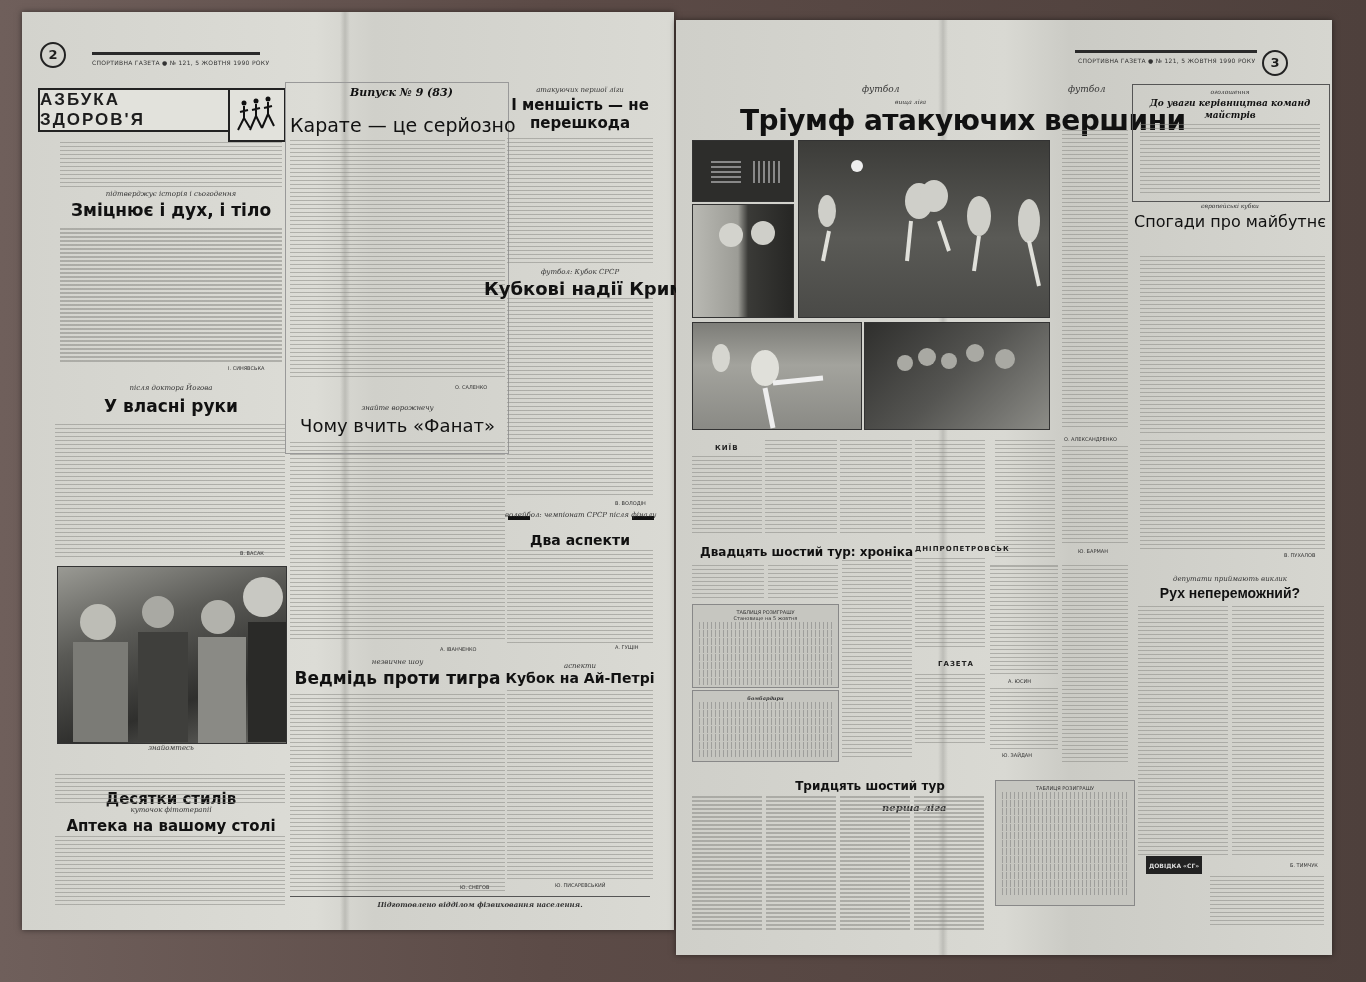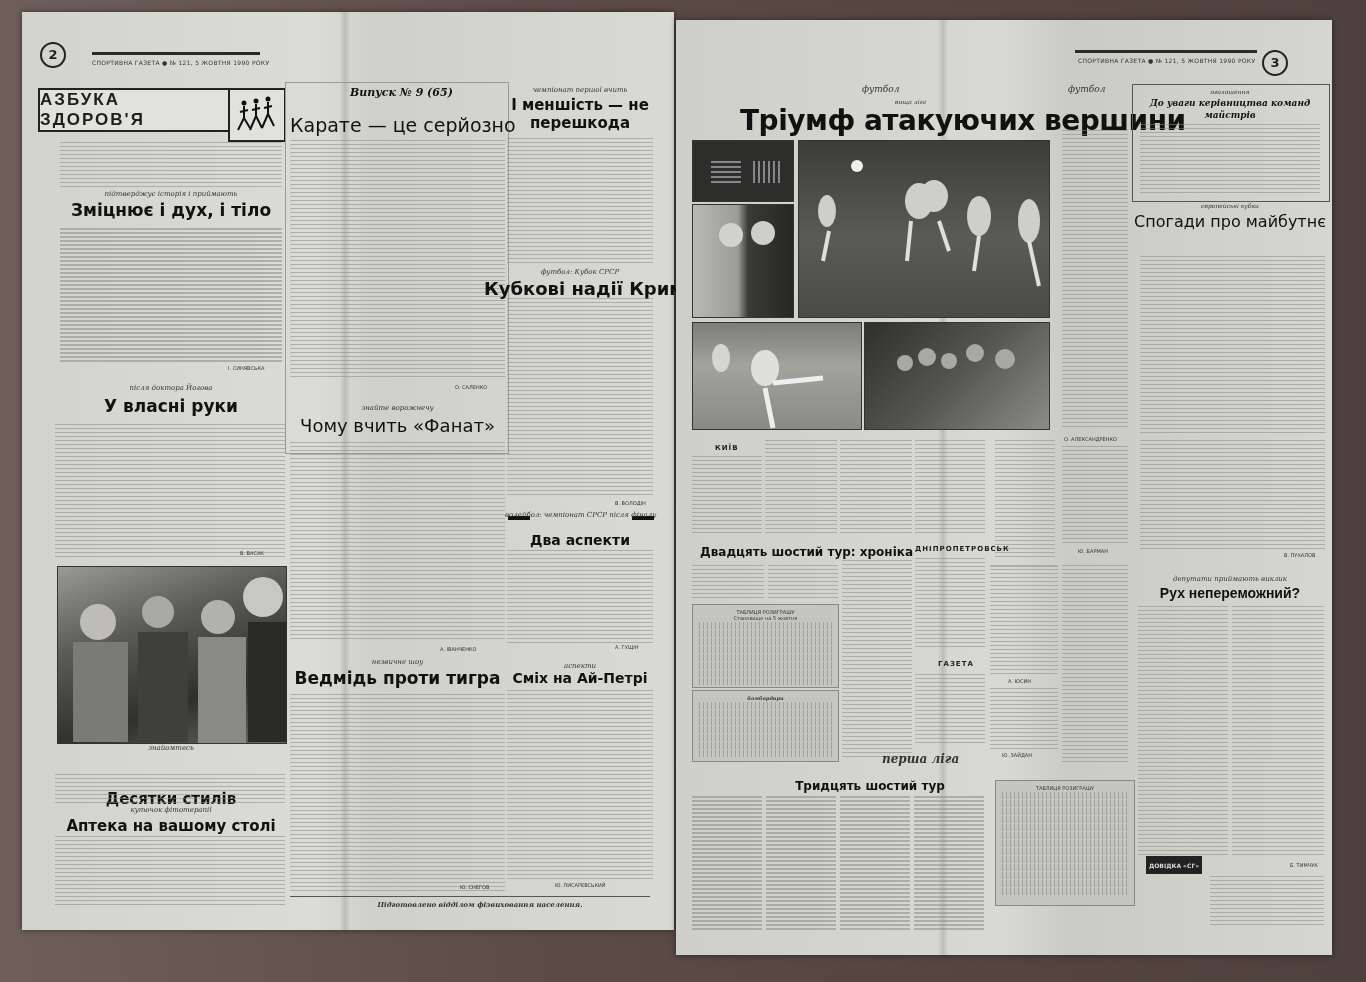--- a/index.html
+++ b/index.html
@@ -57,21 +57,21 @@
       <path d="M20 40 L26 26 L32 38 M26 26 L26 14 M22 20 L30 18"></path>
       <path d="M32 38 L38 24 L44 36 M38 24 L38 12 M34 18 L42 16"></path>
     </g>
     <circle cx="14" cy="13" r="2.5" fill="#111"></circle>
       <circle cx="26" cy="11" r="2.5" fill="#111"></circle>
       <circle cx="38" cy="9" r="2.5" fill="#111"></circle>
   </svg>
 </div>
 
 <div class="body-text" style="left:60px;top:142px;width:222px;height:45px"></div>
-<div class="rubric" style="left:60px;top:190px;width:222px">підтверджує історія і приймають</div>
+<div class="rubric" style="left:60px;top:190px;width:222px">підтверджує історія і сьогодення</div>
 <div class="headline" style="left:60px;top:200px;width:222px;font-size:17px;font-weight:bold">Зміцнює і дух, і тіло</div>
 <div class="body-text" style="left:60px;top:228px;width:222px;height:135px"></div>
 <div class="sign" style="left:228px;top:365px">І. СИНЯВСЬКА</div>
 
 <div class="rubric" style="left:60px;top:384px;width:222px">після доктора Йогова</div>
 <div class="headline" style="left:60px;top:396px;width:222px;font-size:17px;font-weight:bold">У власні руки</div>
 <div class="body-text" style="left:55px;top:424px;width:230px;height:136px"></div>
 <div class="sign" style="left:240px;top:550px">В. ВАСАК</div>
 
 <div class="photo" style="left:57px;top:566px;width:228px;height:176px;background:linear-gradient(160deg,#9a9a94 0%,#5a5a56 35%,#2f2f2d 70%,#6b6b66 100%)">
@@ -88,52 +88,52 @@
 </div>
 
 <div class="rubric" style="left:60px;top:744px;width:222px">знайомтесь</div>
 <div class="headline" style="left:60px;top:790px;width:222px;font-size:15px;font-weight:bold">Десятки стилів</div>
 <div class="body-text" style="left:55px;top:774px;width:230px;height:32px"></div>
 <div class="rubric" style="left:60px;top:806px;width:222px">куточок фітотерапії</div>
 <div class="headline" style="left:60px;top:817px;width:222px;font-size:15px;font-weight:bold">Аптека на вашому столі</div>
 <div class="body-text" style="left:55px;top:836px;width:230px;height:72px"></div>
 
 <div class="box" style="left:285px;top:82px;width:222px;height:370px;border-color:#999"></div>
-<div class="headline" style="left:350px;top:86px;font-family:'DejaVu Serif',serif;font-style:italic;font-weight:bold;font-size:11px">Випуск № 9 (65)</div>
+<div class="headline" style="left:350px;top:86px;font-family:'DejaVu Serif',serif;font-style:italic;font-weight:bold;font-size:11px">Випуск № 9 (83)</div>
 <div class="headline" style="left:290px;top:114px;width:215px;font-size:19px">Карате — це серйозно</div>
 <div class="body-text" style="left:290px;top:140px;width:215px;height:240px"></div>
 <div class="sign" style="left:455px;top:384px">О. САЛЕНКО</div>
 <div class="rubric" style="left:290px;top:404px;width:215px">знайте ворожнечу</div>
 <div class="headline" style="left:290px;top:415px;width:215px;font-size:18px">Чому вчить «Фанат»</div>
 <div class="body-text" style="left:290px;top:442px;width:215px;height:200px"></div>
 <div class="sign" style="left:440px;top:646px">А. ІВАНЧЕНКО</div>
 
 <div class="rubric" style="left:290px;top:658px;width:215px">незвичне шоу</div>
 <div class="headline" style="left:290px;top:668px;width:215px;font-size:17px;font-weight:bold">Ведмідь проти тигра</div>
 <div class="body-text" style="left:290px;top:694px;width:215px;height:198px"></div>
 <div class="sign" style="left:460px;top:884px">Ю. СНЕГОВ</div>
 <div class="rule-h" style="left:290px;top:896px;width:360px"></div>
 <div class="rubric" style="left:330px;top:900px;width:300px;font-size:7px;font-weight:bold">Підготовлено відділом фізвиховання населення.</div>
 
-<div class="rubric" style="left:505px;top:86px;width:150px">чемпіонат першої вчить</div>
+<div class="rubric" style="left:505px;top:86px;width:150px">атакуючих першої ліги</div>
 <div class="headline" style="left:505px;top:96px;width:150px;font-size:15px;font-weight:bold;white-space:normal;line-height:18px">І меншість — не перешкода</div>
 <div class="body-text" style="left:507px;top:138px;width:146px;height:125px"></div>
 <div class="rubric" style="left:505px;top:268px;width:150px">футбол: Кубок СРСР</div>
 <div class="headline" style="left:484px;top:278px;width:150px;font-size:18px;font-weight:bold">Кубкові надії Криму</div>
 <div class="body-text" style="left:507px;top:298px;width:146px;height:200px"></div>
 <div class="sign" style="left:615px;top:500px">В. ВОЛОДІН</div>
 
 <div class="black-bar" style="left:508px;top:516px;width:22px"></div>
 <div class="black-bar" style="left:632px;top:516px;width:22px"></div>
 <div class="rubric" style="left:505px;top:511px;width:150px">волейбол: чемпіонат СРСР після фіналу</div>
 <div class="headline" style="left:505px;top:532px;width:150px;font-size:14px;font-weight:bold">Два аспекти</div>
 <div class="body-text" style="left:507px;top:550px;width:146px;height:95px"></div>
 <div class="sign" style="left:615px;top:644px">А. ГУЩІН</div>
 <div class="rubric" style="left:505px;top:662px;width:150px">аспекти</div>
-<div class="headline" style="left:505px;top:670px;width:150px;font-size:14px;font-weight:bold">Сміх на Ай-Петрі</div>
+<div class="headline" style="left:505px;top:670px;width:150px;font-size:14px;font-weight:bold">Кубок на Ай-Петрі</div>
 <div class="body-text" style="left:507px;top:690px;width:146px;height:190px"></div>
 <div class="sign" style="left:555px;top:882px">Ю. ПИСАРЕВСЬКИЙ</div>
 
 <div class="page page-right">
   <div class="fold" style="left:262px"></div>
 </div>
 
 <div class="hdr-rule" style="left:1075px;top:50px;width:182px"></div>
 <div class="hdr-text" style="left:1078px;top:57px">СПОРТИВНА ГАЗЕТА ● № 121, 5 ЖОВТНЯ 1990 РОКУ</div>
 <div class="page-num" style="left:1262px;top:50px">3</div>
@@ -229,21 +229,21 @@
 
 <div class="city" style="left:915px;top:545px">ДНІПРОПЕТРОВСЬК</div>
 <div class="body-text" style="left:915px;top:558px;width:70px;height:92px"></div>
 <div class="city" style="left:938px;top:660px">ГАЗЕТА</div>
 <div class="body-text" style="left:915px;top:674px;width:70px;height:70px"></div>
 <div class="body-text" style="left:990px;top:565px;width:68px;height:110px"></div>
 <div class="sign" style="left:1008px;top:678px">А. ЮСИН</div>
 <div class="body-text" style="left:990px;top:688px;width:68px;height:62px"></div>
 <div class="sign" style="left:1002px;top:752px">Ю. ЗАЙДАН</div>
 
-<div class="rubric" style="left:882px;top:752px;font-size:12px;font-weight:bold">перша ліга</div>
+<div class="rubric" style="left:882px;top:802px;font-size:10px;font-weight:bold">перша ліга</div>
 <div class="headline" style="left:780px;top:779px;width:180px;font-size:12px;font-weight:bold">Тридцять шостий тур</div>
 <div class="body-text" style="left:692px;top:796px;width:70px;height:135px"></div>
 <div class="body-text" style="left:766px;top:796px;width:70px;height:135px"></div>
 <div class="body-text" style="left:840px;top:796px;width:70px;height:135px"></div>
 <div class="body-text" style="left:914px;top:796px;width:70px;height:135px"></div>
 
 <div class="table-box" style="left:995px;top:780px;width:138px;height:124px">
   <div class="tbl-title">ТАБЛИЦЯ РОЗИГРАШУ</div>
   <div class="tbl-row"></div>
     <div class="tbl-row"></div>

